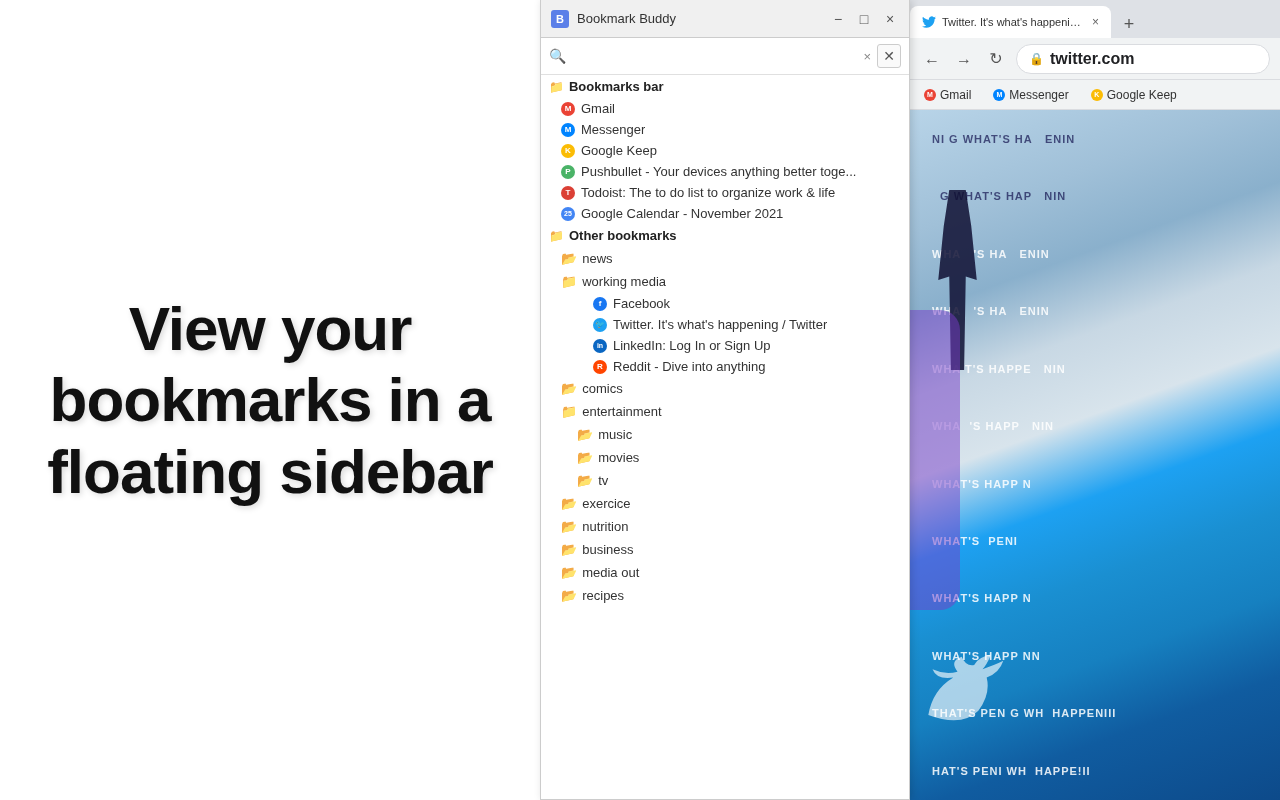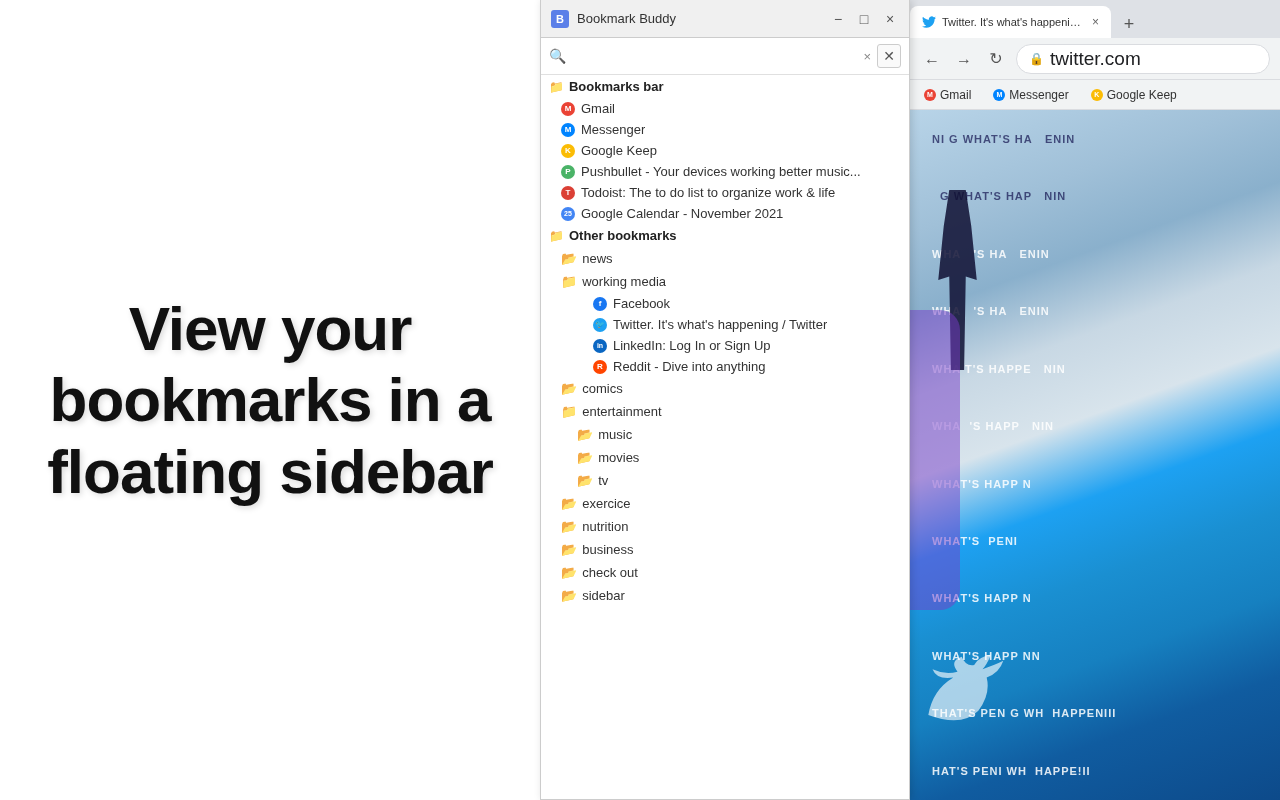--- a/index.html
+++ b/index.html
@@ -279,21 +279,21 @@
       background: #fff;
       border: 1px solid #dadce0;
       border-radius: 20px;
       display: flex;
       align-items: center;
       padding: 4px 12px;
       gap: 6px;
       height: 30px;
     }
     .lock-icon { font-size: 12px; color: #555; }
-    .address-text { font-size: 19px; color: #202124; }
+    .address-text { font-size: 16px; color: #202124; font-weight: bold; }
 
     .browser-bookmarks-bar {
       background: #f1f3f4;
       border-bottom: 1px solid #dadce0;
       display: flex;
       align-items: center;
       padding: 4px 10px;
       gap: 14px;
       height: 30px;
     }
@@ -405,21 +405,21 @@
         <span class="bm-item-label">Messenger</span>
       </div>
 
       <div class="bm-item">
         <div class="fav-circle" style="background:#FBBC04;">K</div>
         <span class="bm-item-label">Google Keep</span>
       </div>
 
       <div class="bm-item">
         <div class="fav-circle" style="background:#4AB367;">P</div>
-        <span class="bm-item-label">Pushbullet - Your devices working better music...</span>
+        <span class="bm-item-label">Pushbullet - Your devices anything better toge...</span>
       </div>
 
       <div class="bm-item">
         <div class="fav-circle" style="background:#DB4035;">T</div>
         <span class="bm-item-label">Todoist: The to do list to organize work &amp; life</span>
       </div>
 
       <div class="bm-item">
         <div class="fav-circle" style="background:#4285F4;font-size:7px;">25</div>
         <span class="bm-item-label">Google Calendar - November 2021</span>
@@ -495,26 +495,26 @@
         <span>nutrition</span>
       </div>
 
       <div class="bm-sub-folder">
         <span style="font-size:13px;">📂</span>
         <span>business</span>
       </div>
 
       <div class="bm-sub-folder">
         <span style="font-size:13px;">📂</span>
-        <span>check out</span>
-      </div>
-
-      <div class="bm-sub-folder">
-        <span style="font-size:13px;">📂</span>
-        <span>sidebar</span>
+        <span>media out</span>
+      </div>
+
+      <div class="bm-sub-folder">
+        <span style="font-size:13px;">📂</span>
+        <span>recipes</span>
       </div>
 
     </div>
   </div>
 
   <div class="browser-window">
 
     <div class="browser-tab-bar">
       <div class="browser-tab">
         <svg class="tab-twitter-icon" viewBox="0 0 24 24" fill="#1DA1F2">

